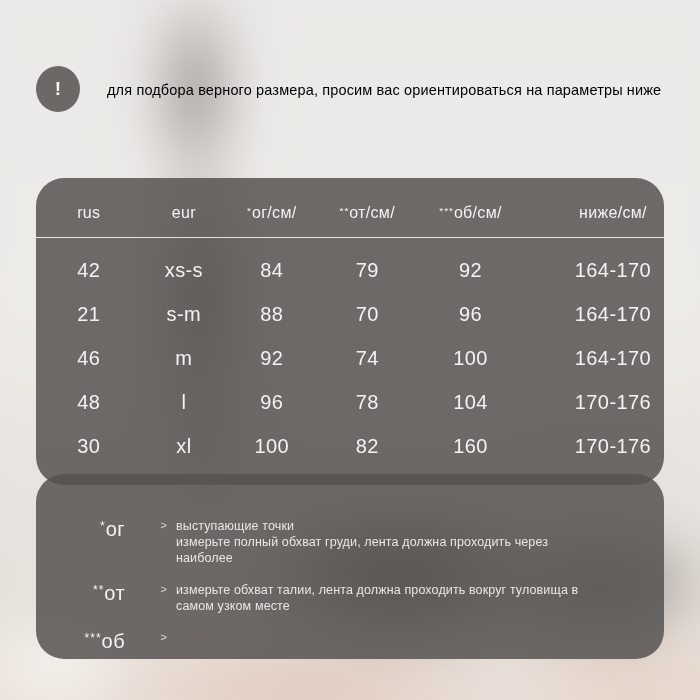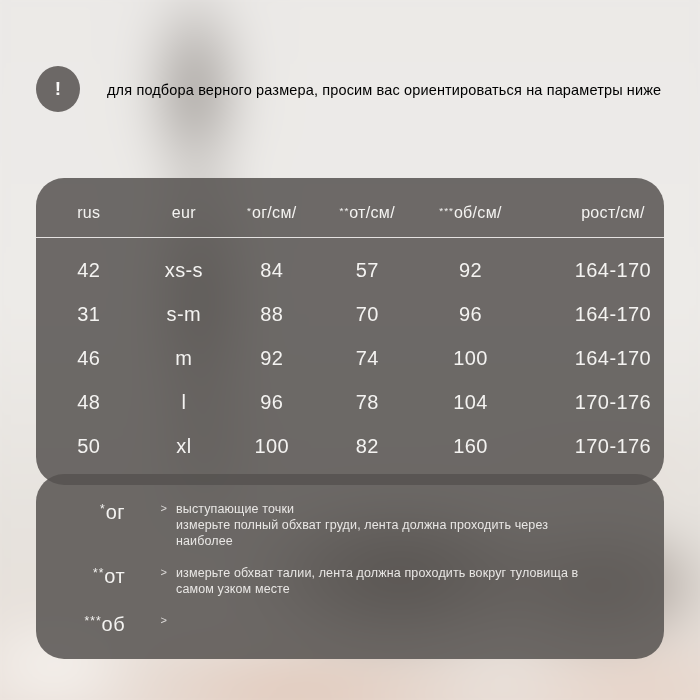--- a/index.html
+++ b/index.html
@@ -34,21 +34,21 @@
     position:absolute; left:107px; top:81px;
     font-size:14.5px; line-height:18px; color:#000000; letter-spacing:0.01em;
   }
   
   .panel {
     position:absolute; left:36px; width:628px;
     background:rgba(86,82,80,0.85); border-radius:28px;
     box-sizing:border-box; color:#f4f3f1;
   }
   .table-panel { top:138px; height:307px;margin-top:40px; }
-  .legend-panel { top:474px; height:185px; padding-top:27px; }
+  .legend-panel { top:474px; height:185px; padding-top:44px; }
   
   .cols { display:grid; grid-template-columns:16.8% 13.5% 14.5% 15.9% 17% 22.3%; }
   .cols > :last-child { padding-left:38px; }
   .t-head { height:49px; padding-top:10px; align-items:center; font-size:16px; letter-spacing:0.02em; }
   .t-cell { text-align:center; white-space:nowrap; }
   .divider { height:1px; background:rgba(242,240,238,0.9); }
   .t-body { padding-top:10px; }
   .t-row { height:44px; align-items:center; font-size:20px; letter-spacing:0.02em; }
   .stars { font-size:0.62em; vertical-align:0.45em; letter-spacing:1px; }
   
@@ -72,34 +72,34 @@
   </div>
   <div class="notice-text">для подбора верного размера, просим вас ориентироваться на параметры ниже</div>
 
   <section class="panel table-panel">
     <div class="cols t-head">
       <div class="t-cell"><span class="stars"></span><span>rus</span></div>
       <div class="t-cell"><span class="stars"></span><span>eur</span></div>
       <div class="t-cell"><span class="stars">*</span><span>ог/см/</span></div>
       <div class="t-cell"><span class="stars">**</span><span>от/см/</span></div>
       <div class="t-cell"><span class="stars">***</span><span>об/см/</span></div>
-      <div class="t-cell"><span class="stars"></span><span>рост/см/</span></div>
+      <div class="t-cell"><span class="stars"></span><span>ниже/см/</span></div>
     </div>
     <div class="divider"></div>
     <div class="t-body">
         <div class="cols t-row">
           <div class="t-cell">42</div>
           <div class="t-cell">xs-s</div>
           <div class="t-cell">84</div>
-          <div class="t-cell">57</div>
+          <div class="t-cell">79</div>
           <div class="t-cell">92</div>
           <div class="t-cell">164-170</div>
         </div>
         <div class="cols t-row">
-          <div class="t-cell">31</div>
+          <div class="t-cell">21</div>
           <div class="t-cell">s-m</div>
           <div class="t-cell">88</div>
           <div class="t-cell">70</div>
           <div class="t-cell">96</div>
           <div class="t-cell">164-170</div>
         </div>
         <div class="cols t-row">
           <div class="t-cell">46</div>
           <div class="t-cell">m</div>
           <div class="t-cell">92</div>
@@ -109,21 +109,21 @@
         </div>
         <div class="cols t-row">
           <div class="t-cell">48</div>
           <div class="t-cell">l</div>
           <div class="t-cell">96</div>
           <div class="t-cell">78</div>
           <div class="t-cell">104</div>
           <div class="t-cell">170-176</div>
         </div>
         <div class="cols t-row">
-          <div class="t-cell">50</div>
+          <div class="t-cell">30</div>
           <div class="t-cell">xl</div>
           <div class="t-cell">100</div>
           <div class="t-cell">82</div>
           <div class="t-cell">160</div>
           <div class="t-cell">170-176</div>
         </div>
       </div>
   </section>
 
   <section class="panel legend-panel">

